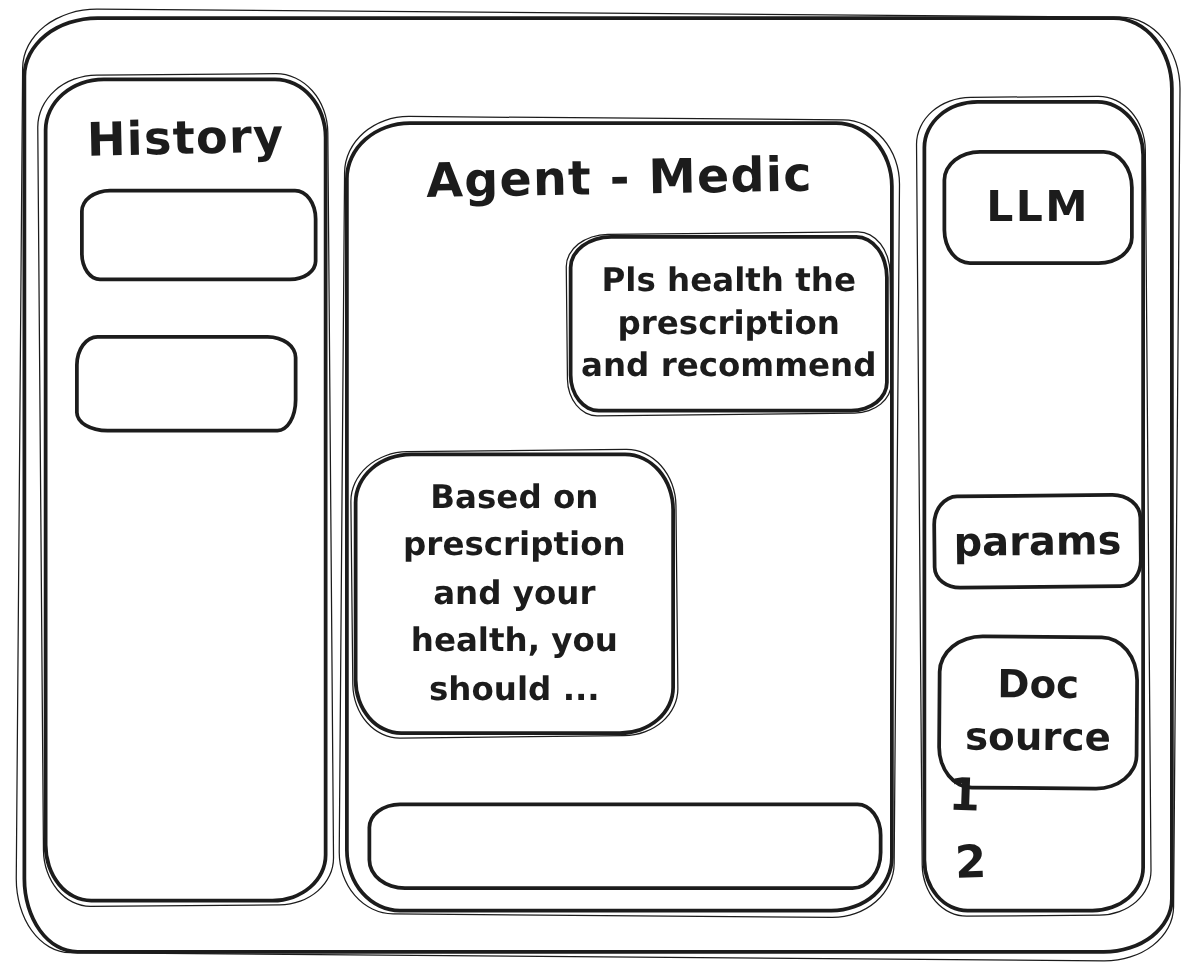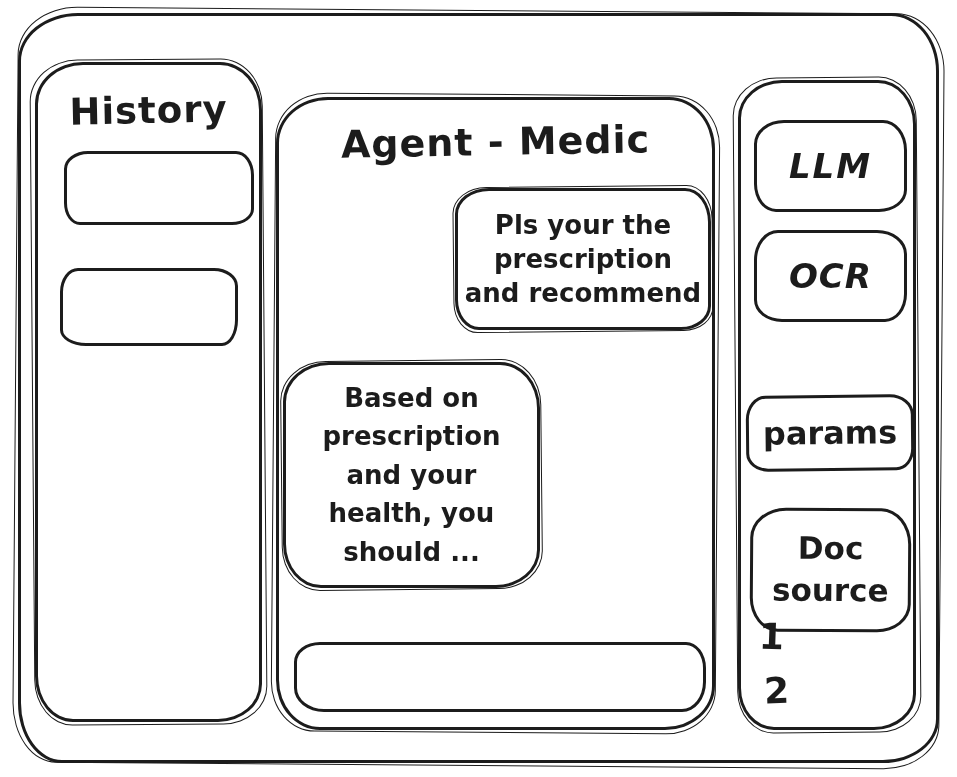--- a/index.html
+++ b/index.html
@@ -137,21 +137,21 @@
     font-weight:700;
     color:var(--ink);
     cursor:pointer;
     text-align:center;
     white-space:pre-line;
     padding:0;
   }
   .btn-llm{
     left:13px;top:37px;width:153px;height:92px;
     border-radius:30px 24px 28px 22px / 24px 30px 22px 28px;
-    font-size:34px;font-style:italic;letter-spacing:2px;
+    font-size:34px;letter-spacing:2px;
   }
   .btn-ocr{
     left:13px;top:147px;width:153px;height:92px;
     border-radius:24px 30px 22px 28px / 30px 24px 28px 22px;
     font-size:34px;font-style:italic;letter-spacing:1px;
   }
   .btn-params{
     left:5px;top:312px;width:168px;height:76px;
     border-radius:20px 24px 18px 22px / 24px 20px 22px 18px;
     font-size:32px;
@@ -182,39 +182,38 @@
   <div class="sk dbl rneg history">
     <div class="history-title">History</div>
     <div class="h-item h-item1"></div>
     <div class="h-item h-item2"></div>
   </div>
 
   <div class="sk dbl chat">
     <div class="chat-title">Agent - Medic</div>
 
     <div class="bubble user">
-      <span>Pls your the
+      <span>Pls health the
 prescription
 and recommend</span>
     </div>
 
     <div class="bubble assistant">
       <span>Based on
 prescription
 and your
 health, you
 should ...</span>
     </div>
 
     <input class="chat-input" placeholder="" style="">
   </div>
 
   <div class="sk dbl rneg tools">
     <button class="tool-btn btn-llm">LLM</button>
-    <button class="tool-btn btn-ocr">OCR</button>
     <button class="tool-btn btn-params">params</button>
     <button class="tool-btn btn-doc">Doc
 source</button>
     <div class="doc-num num1">1</div>
     <div class="doc-num num2">2</div>
   </div>
 
 </div>
 
 </body></html>

